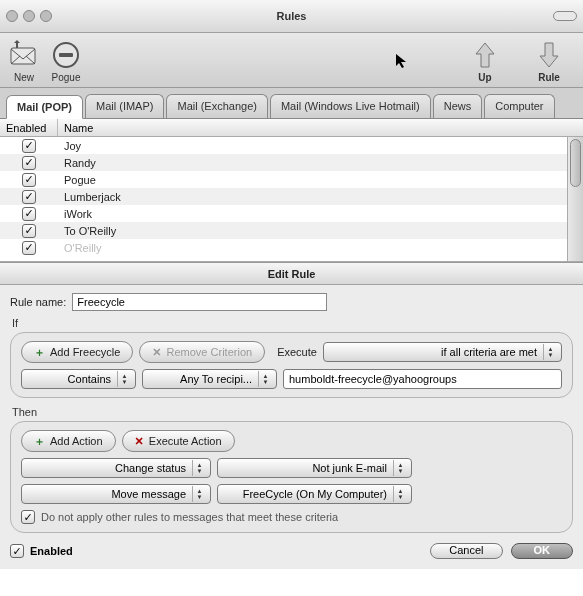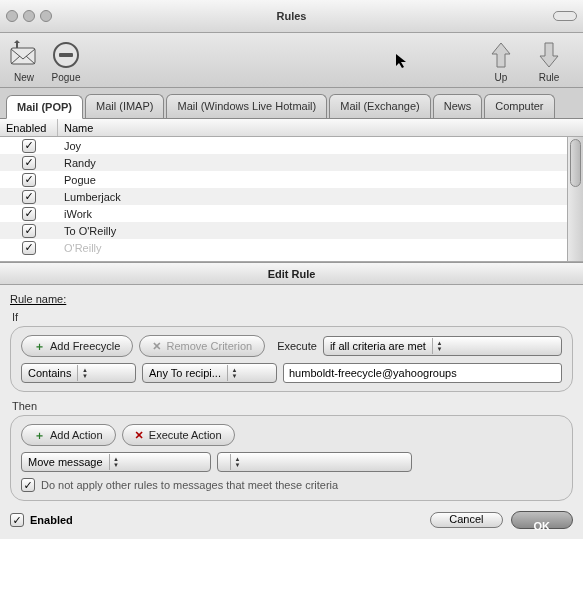--- a/index.html
+++ b/index.html
@@ -18,21 +18,21 @@
 .titlebar .pill { margin-left:auto; width:24px; height:10px; border-radius:5px; border:1px solid #888; background:#e8e8e8;}
 
 .toolbar {
   background: linear-gradient(#e8e8e8,#cfcfcf);
   border-bottom:1px solid #999; padding:6px 8px 4px 8px;
   display:flex; align-items:flex-start; position:relative; height:55px;
 }
 .tool { display:flex; flex-direction:column; align-items:center; margin-right:10px; }
 .tool .icon { width:32px; height:32px; display:flex; align-items:center; justify-content:center; }
 .tool .label { font-size:10px; color:#333; margin-top:1px;}
-.tool-right { margin-left:auto; display:flex; gap:6px;}
+.tool-right { margin-left:auto; display:flex; gap:22px;font-weight:bold;}
 .cursor { position:absolute; left:395px; top:20px; font-size:14px; color:#000; pointer-events:none;}
 
 .tabs {
   background:#d0d0d0; padding:6px 6px 0 6px; display:flex; gap:0;
   border-bottom:1px solid #888;
 }
 .tab {
   padding:5px 10px; border:1px solid #888; border-bottom:none;
   border-radius:6px 6px 0 0; background:linear-gradient(#e8e8e8,#cfcfcf);
   margin-right:2px; color:#333; cursor:pointer;
@@ -64,41 +64,41 @@
   background:linear-gradient(to right,#d8d8d8,#b8b8b8); border:1px solid #888; border-radius:7px;}
 
 
 .dlg { width:583px; border-top:1px solid #999;}
 .dlg .titlebar2 {
   height:22px; background:linear-gradient(#f6f6f6,#d8d8d8);
   border-bottom:1px solid #a0a0a0; text-align:center; font-weight:bold;
   display:flex; align-items:center; justify-content:center; color:#222;
 }
 .dlgbody { background:#ececec; padding:8px 10px 10px 10px;}
-.row-inline { display:flex; align-items:center; gap:6px; margin-bottom:6px;text-decoration:underline;}
+.row-inline { display:flex; align-items:center; gap:6px; margin-bottom:6px;}
 .label { color:#222;}
 .textin {
   flex:0 0 auto; width:255px; height:18px; border:1px solid #888;
   background:#fff; padding:0 4px; font-size:11px;
 }
 .section-label { color:#333; margin:4px 0 3px 2px;}
 .group {
   border:1px solid #b5b5b5; border-radius:14px; padding:8px 10px;
   background:#e8e8e8; margin-bottom:8px;
 }
 .pillbtn {
   display:inline-flex; align-items:center; gap:5px;
   height:22px; padding:0 12px; border:1px solid #8a8a8a;
   border-radius:12px; background:linear-gradient(#fdfdfd,#d6d6d6);
   color:#222; cursor:pointer;
 }
 .pillbtn.disabled { color:#9a9a9a;}
 .pillbtn .glyph { font-weight:bold;}
 .select {
-  display:inline-flex; align-items:center; justify-content:flex-start;
+  display:inline-flex; align-items:center; justify-content:flex-end;
   height:20px; border:1px solid #7a7a7a; border-radius:4px;
   background:linear-gradient(#fff,#d8d8d8); padding:0 4px 0 6px; cursor:pointer;
 }
 .select .arrows {
   width:14px; height:16px; margin-left:6px; border-left:1px solid #aaa;
   display:flex; flex-direction:column; align-items:center; justify-content:center;
   font-size:6px; line-height:6px; color:#333;
 }
 .valbox {
   height:20px; border:1px solid #7a7a7a; border-radius:3px;
@@ -106,21 +106,21 @@
   white-space:nowrap;
 }
 .flexrow { display:flex; align-items:center; gap:6px; margin-top:6px;}
 .checkline { display:flex; align-items:center; gap:6px; margin-top:6px; color:#555;}
 .footer { display:flex; align-items:center; margin-top:10px;}
 .footer .spacer { flex:1;}
 .btn {
   height:16px; padding:0 18px; border:1px solid #7a7a7a; border-radius:12px;
   background:linear-gradient(#fdfdfd,#d6d6d6); cursor:pointer; margin-left:8px;
 }
-.btn.primary { background:linear-gradient(#bfbfbf,#8a8a8a); color:#fff; border-color:#555; font-weight:bold; padding:8px 22px;}
+.btn.primary { background:linear-gradient(#bfbfbf,#8a8a8a); color:#fff; border-color:#555; font-weight:bold; padding:0 22px;}
 svg { display:block;}
 </style>
 </head>
 <body>
 
 <div class="window">
   <div class="titlebar">
     <div class="traffic">
       <span></span>
       <span></span>
@@ -174,22 +174,22 @@
           </svg>
         </div>
         <div class="label">Rule</div>
       </div>
     </div>
   </div>
 
   <div class="tabs">
     <div class="tab active">Mail (POP)</div>
     <div class="tab">Mail (IMAP)</div>
+    <div class="tab">Mail (Exchange)</div>
     <div class="tab">Mail (Windows Live Hotmail)</div>
-    <div class="tab">Mail (Exchange)</div>
     <div class="tab">News</div>
     <div class="tab">Computer</div>
   </div>
 
   <div class="headerrow">
     <div class="col1">Enabled</div>
     <div class="col2">Name</div>
   </div>
 
   <div class="listwrap">
@@ -241,20 +241,21 @@
       <div class="thumb"></div>
     </div>
   </div>
 </div>
 
 <div class="dlg">
   <div class="titlebar2">Edit Rule</div>
   <div class="dlgbody">
     <div class="row-inline">
       <span class="label">Rule name:</span>
+      <input class="textin" value="Freecycle" style="">
     </div>
 
     <div class="section-label">If</div>
     <div class="group">
       <div class="flexrow" style="margin-top:0">
         <div class="pillbtn">
           <span class="glyph" style="color:#2a7a2a">＋</span>
           <span>Add Freecycle</span>
         </div>
         <div class="pillbtn disabled">
@@ -290,24 +291,35 @@
           <span>Add Action</span>
         </div>
         <div class="pillbtn">
           <span class="glyph" style="color:#a00">✕</span>
           <span>Execute Action</span>
         </div>
       </div>
       <div id="actions">
           <div class="flexrow">
             <div class="select" style="width:190px">
+              <span>Change status</span>
+              <span class="arrows">▲<br>▼</span>
+            </div>
+            <div class="select" style="width:195px">
+              <span>Not junk E-mail</span>
+              <span class="arrows">▲<br>▼</span>
+            </div>
+          </div>
+          <div class="flexrow">
+            <div class="select" style="width:190px">
               <span>Move message</span>
               <span class="arrows">▲<br>▼</span>
             </div>
             <div class="select" style="width:195px">
+              <span>FreeCycle (On My Computer)</span>
               <span class="arrows">▲<br>▼</span>
             </div>
           </div>
         </div>
       <div class="checkline">
         <div class="chk">✓</div>
         <span>Do not apply other rules to messages that meet these criteria</span>
       </div>
     </div>
 

